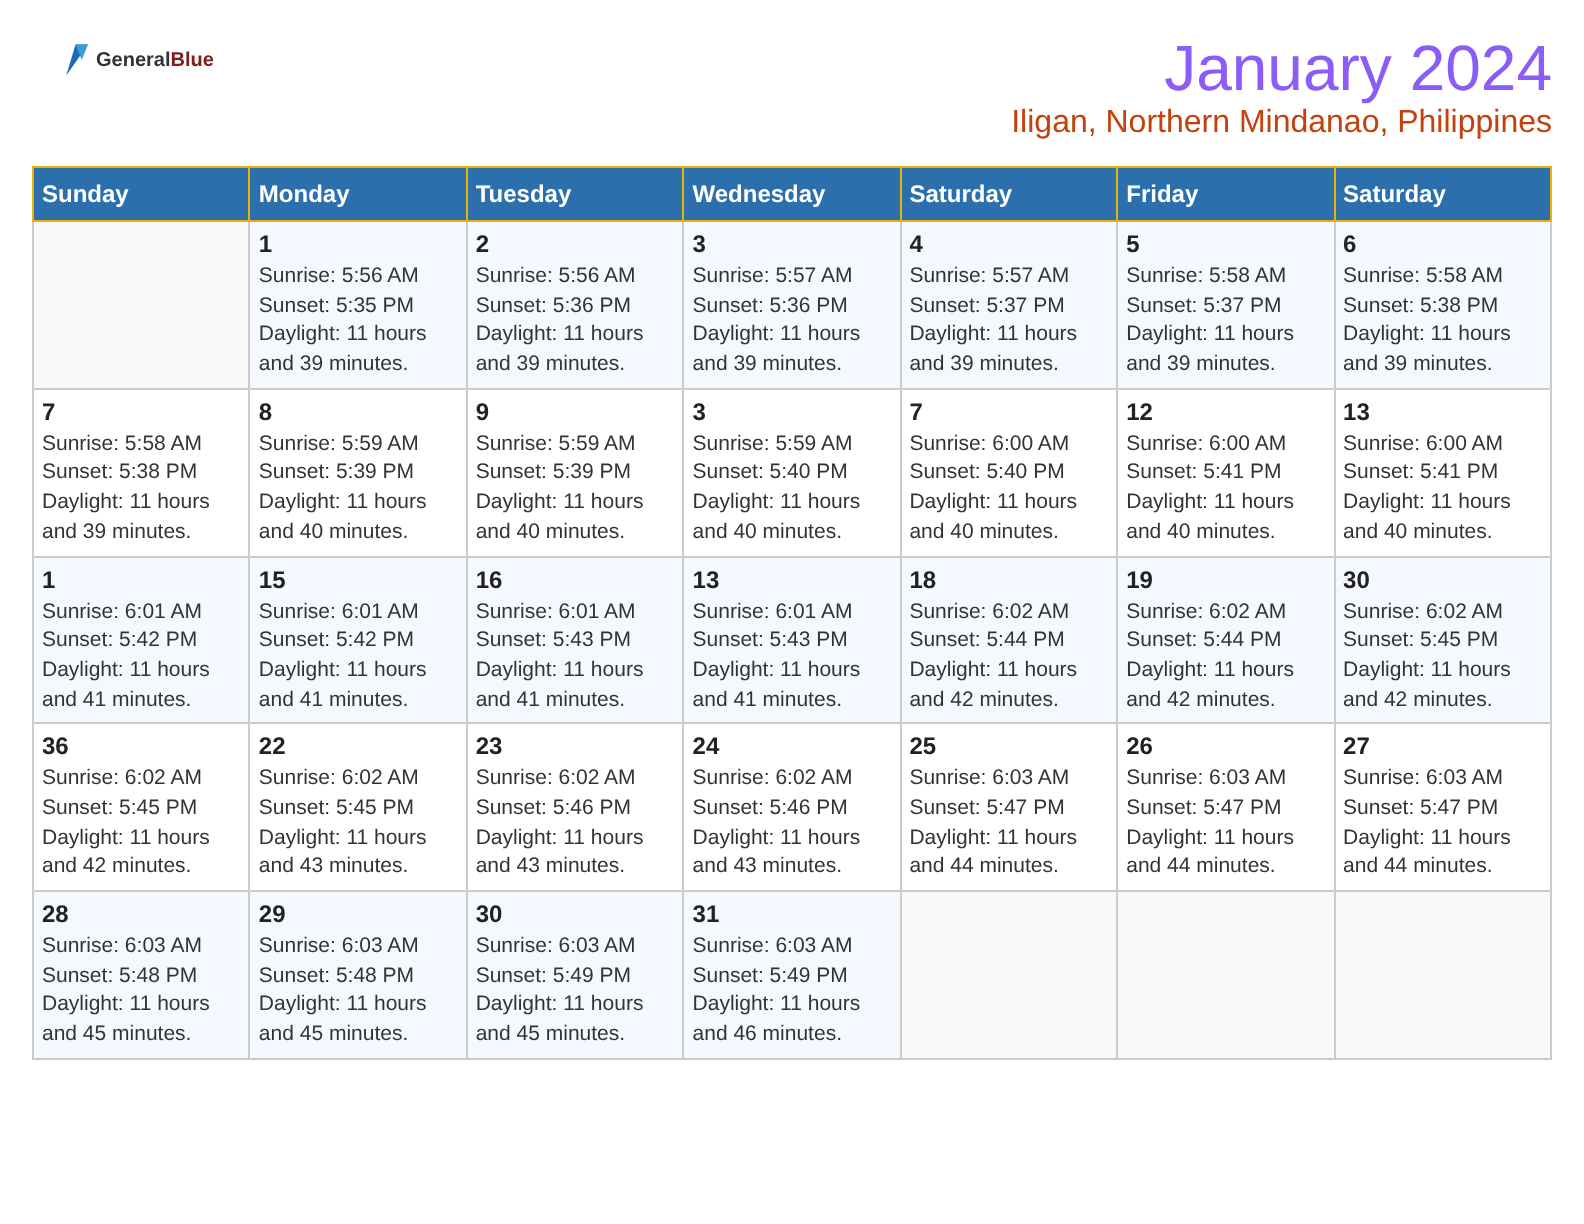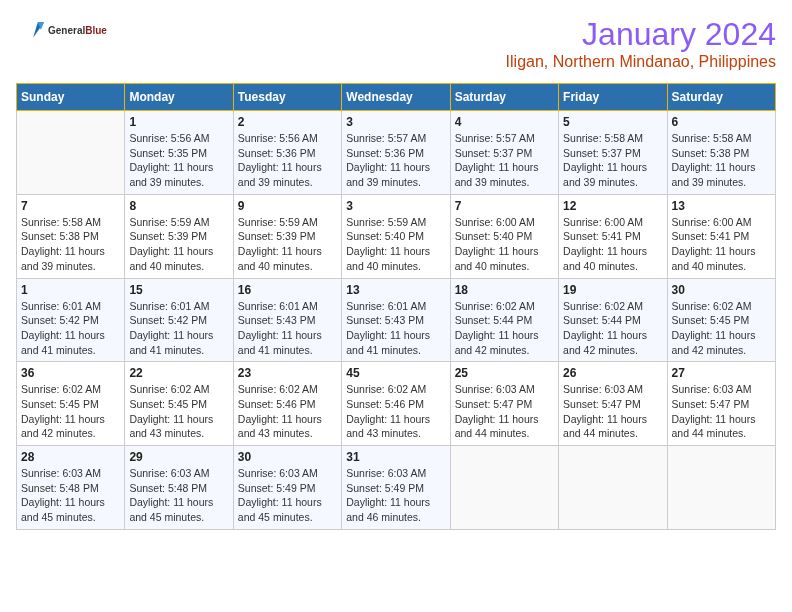--- a/index.html
+++ b/index.html
@@ -217,21 +217,21 @@
         </td>
         <td>
           <span class="day-number">22</span>
           <div class="day-info">Sunrise: 6:02 AM<br>Sunset: 5:45 PM<br>Daylight: 11 hours and 43 minutes.</div>
         </td>
         <td>
           <span class="day-number">23</span>
           <div class="day-info">Sunrise: 6:02 AM<br>Sunset: 5:46 PM<br>Daylight: 11 hours and 43 minutes.</div>
         </td>
         <td>
-          <span class="day-number">45</span>
+          <span class="day-number">24</span>
           <div class="day-info">Sunrise: 6:02 AM<br>Sunset: 5:46 PM<br>Daylight: 11 hours and 43 minutes.</div>
         </td>
         <td>
           <span class="day-number">25</span>
           <div class="day-info">Sunrise: 6:03 AM<br>Sunset: 5:47 PM<br>Daylight: 11 hours and 44 minutes.</div>
         </td>
         <td>
           <span class="day-number">26</span>
           <div class="day-info">Sunrise: 6:03 AM<br>Sunset: 5:47 PM<br>Daylight: 11 hours and 44 minutes.</div>
         </td>

